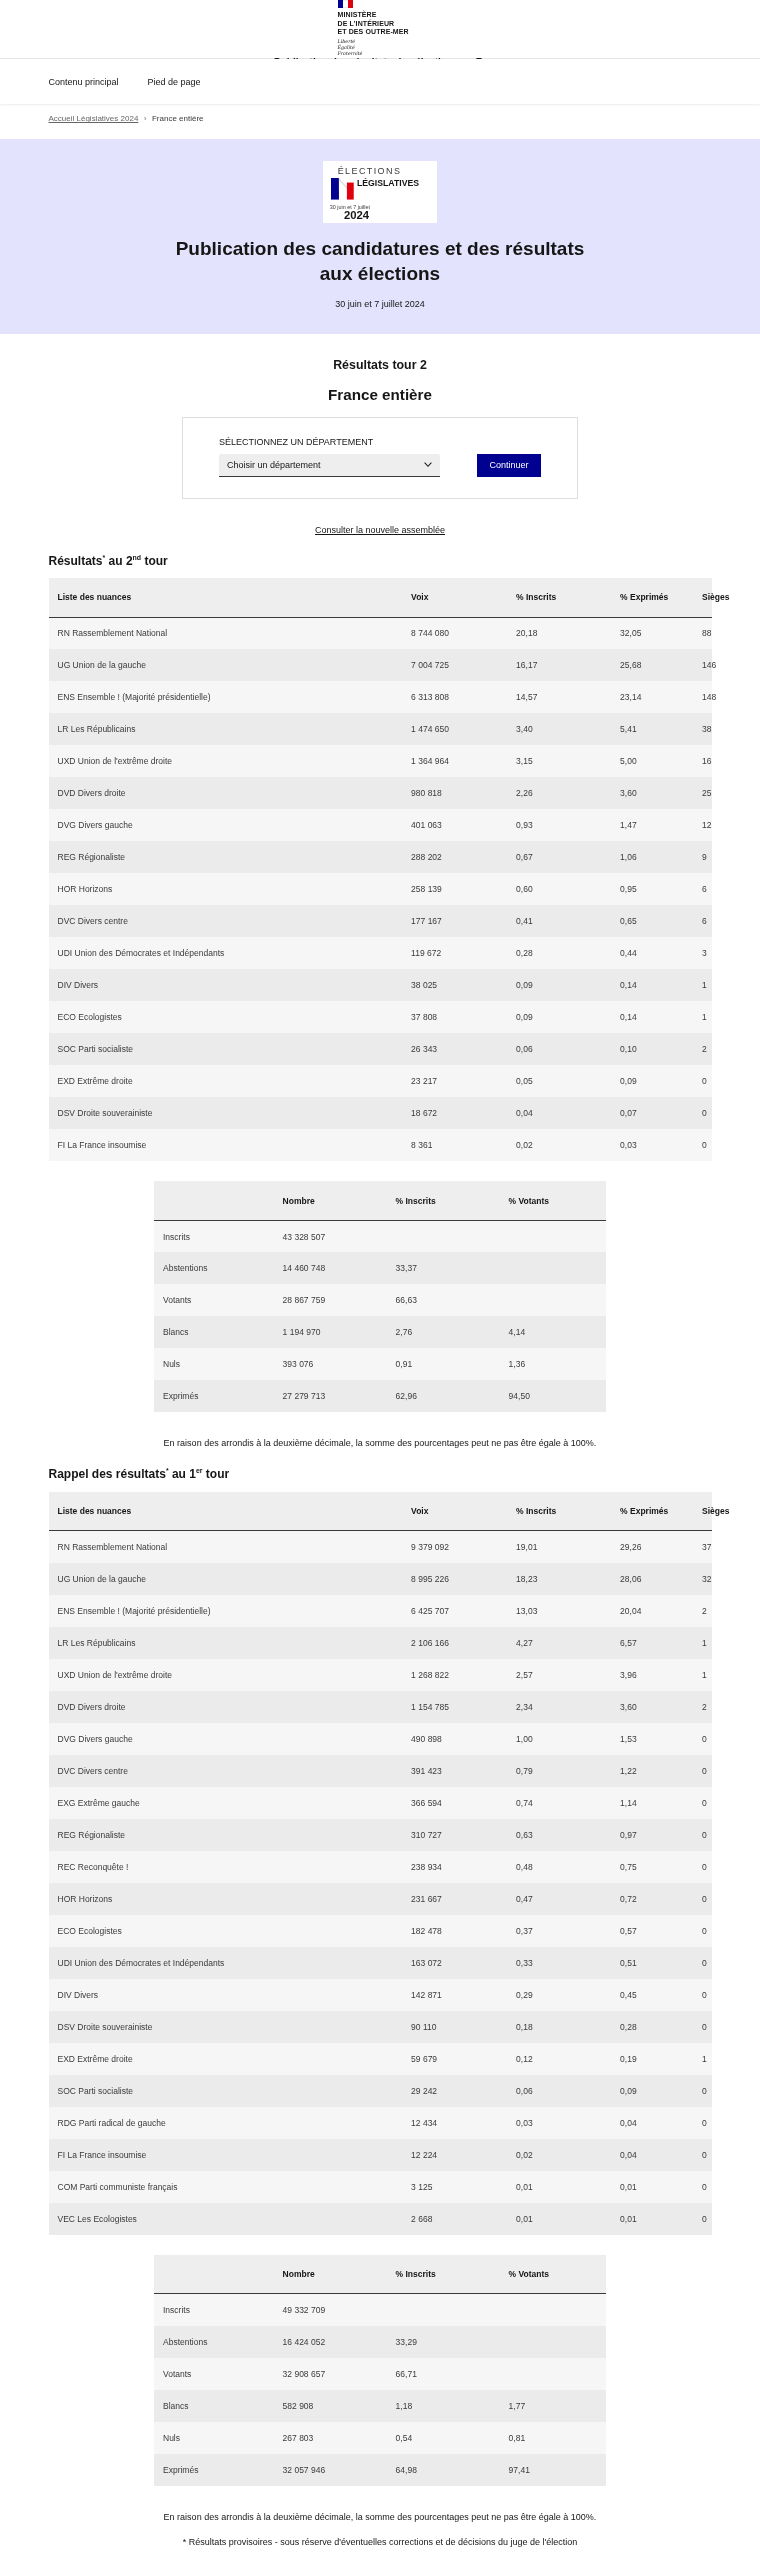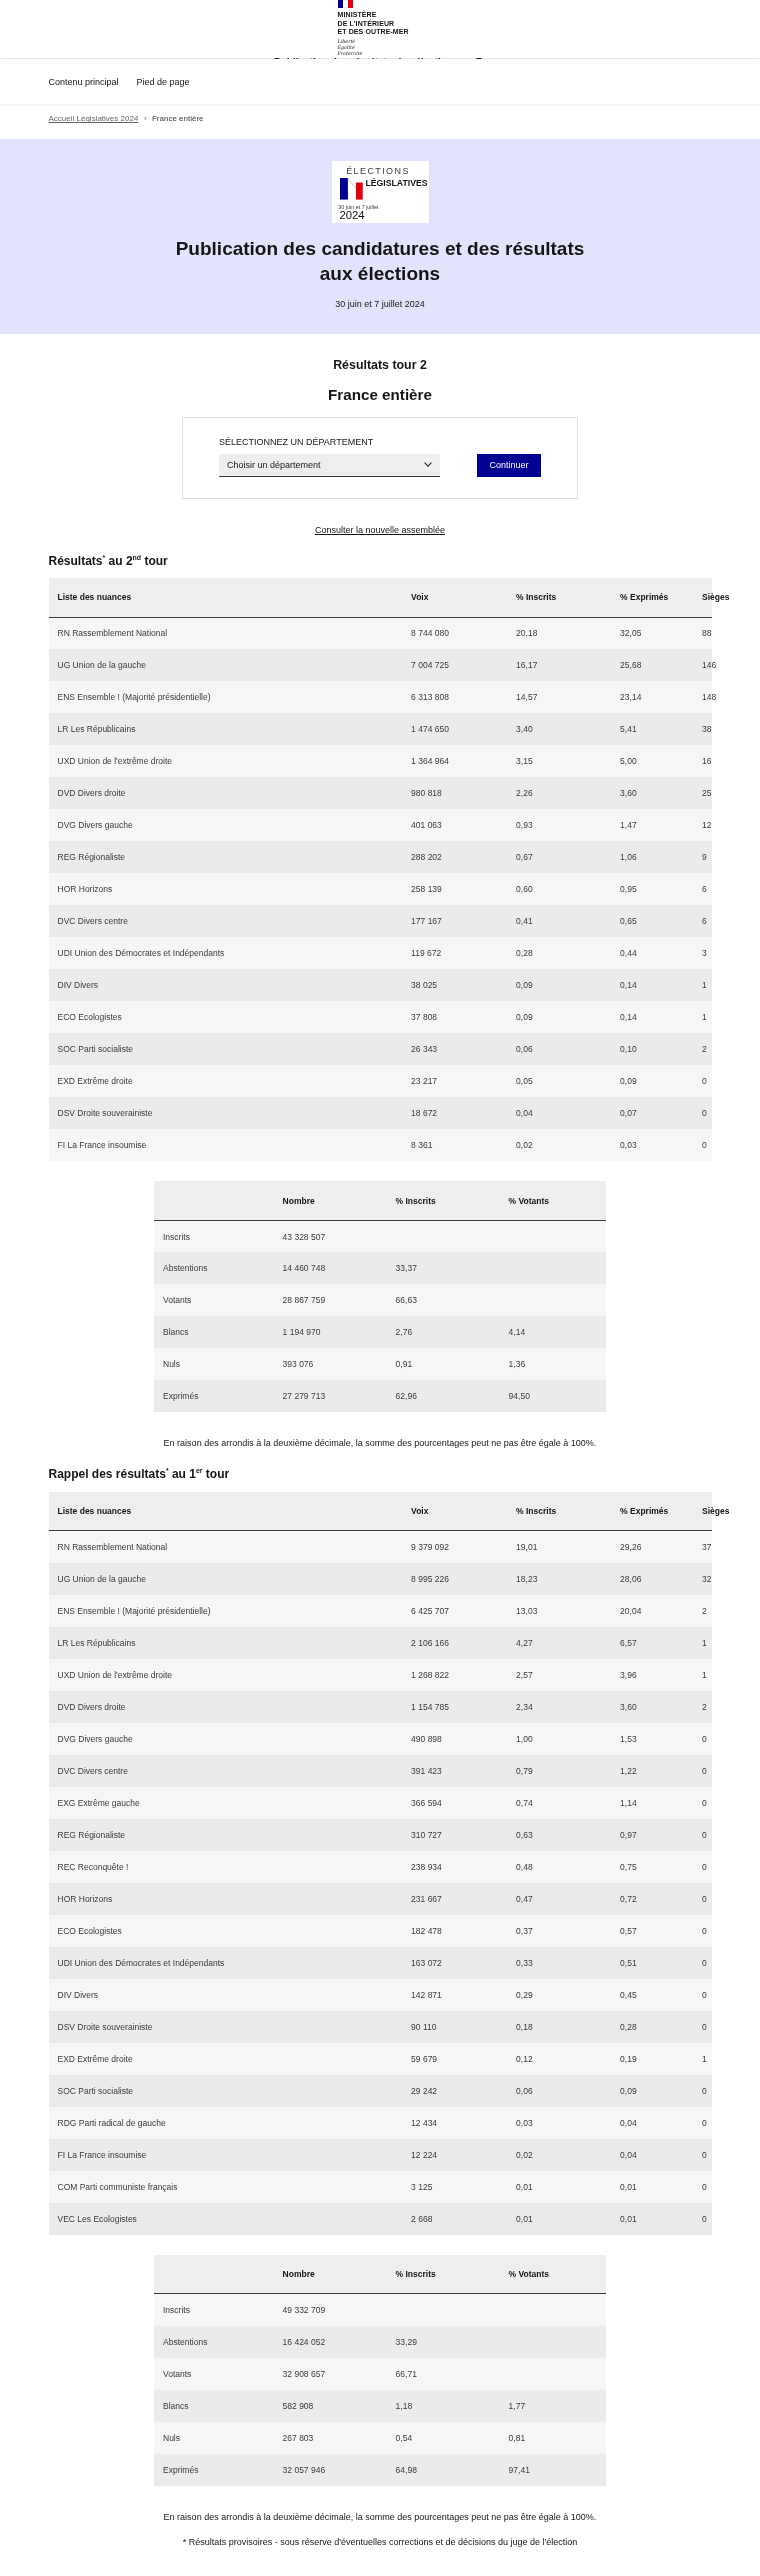--- a/index.html
+++ b/index.html
@@ -24,38 +24,38 @@
   .gov-flag .w { background: #fff; border-top: 0.6px solid #eee; border-bottom: 0.6px solid #eee; }
   .gov-flag .r { background: #e1000f; }
   .gov-name { font-weight: bold; font-size: 7px; line-height: 1.18; letter-spacing: 0.1px; text-transform: uppercase; }
   .gov-motto { font-family: "DejaVu Serif", serif; font-style: italic; font-size: 4.8px; line-height: 1.25; margin-top: 2.8px; color: #161616; }
   .site-title { font-weight: bold; font-size: 10px; margin-left: 22.6px; }
   .header-tools { margin-left: auto; }
   .display-settings { display: inline-flex; align-items: center; gap: 12px; color: #000091; font-size: 12px; text-decoration: none; cursor: pointer; }
 
   
   .skip-nav { height: 45px; box-shadow: 0 1.1px 2.3px rgba(0,0,0,.12); position: relative; background: #fff; }
-  .skip-nav .container { display: flex; align-items: center; height: 100%; gap: 18px; }
+  .skip-nav .container { display: flex; align-items: center; height: 100%; gap: 29px; }
   .skip-link { color: #161616; font-size: 9px; text-decoration: none; cursor: pointer; }
 
   
   .breadcrumb { padding: 10.2px 0 8px 0; }
   .breadcrumb .container { display: flex; align-items: center; gap: 5.6px; font-size: 8px; }
   .crumb-link { color: #666; text-decoration: underline; cursor: pointer; }
   .crumb-sep { color: #666; font-size: 7.3px; }
   .crumb-current { color: #3a3a3a; }
 
   
   .hero { background: #e3e3fd; margin-top: 8px; padding: 21.4px 0 25px 0; text-align: center; }
-  .elections-logo { width: 97px; height: 62px; background: #fff; margin: 0 auto; position: relative; text-align: left; }
+  .elections-logo { width: 114px; height: 62px; background: #fff; margin: 0 auto; position: relative; text-align: left; }
   .logo-line1 { position: absolute; top: 5.6px; left: 14.7px; font-size: 9px; letter-spacing: 1.4px; color: #3a3a3a; }
   .logo-line2 { position: absolute; top: 17.5px; left: 34px; font-size: 8.7px; font-weight: bold; color: #161616; }
   .logo-flag { position: absolute; top: 17px; left: 8px; }
   .logo-dates { position: absolute; top: 43px; left: 6.8px; font-size: 5.4px; color: #3a3a3a; }
-  .logo-year { position: absolute; top: 48px; left: 8px; font-size: 11.3px; font-weight: normal; color: #161616; }
+  .logo-year { position: absolute; top: 48px; left: 21px; font-size: 11.3px; font-weight: bold; color: #161616; }
   .hero-title { font-size: 19px; font-weight: bold; line-height: 1.3; max-width: 429px; margin: 14.7px auto 0 auto; }
   .hero-subtitle { font-size: 15.2px; font-weight: bold; margin-top: 11.3px; }
   .hero-dates { font-size: 9px; margin-top: 12.4px; }
 
   
   .round-title { text-align: center; font-size: 12.4px; font-weight: bold; margin-top: 24px; }
   .area-title  { text-align: center; font-size: 15.2px; font-weight: bold; margin-top: 13.5px; }
 
   
   .selector-card { width: 396px; margin: 14.7px auto 0 auto; border: 0.6px solid #ddd; background: #fff; padding: 19px 36px 21.4px 36px; }

